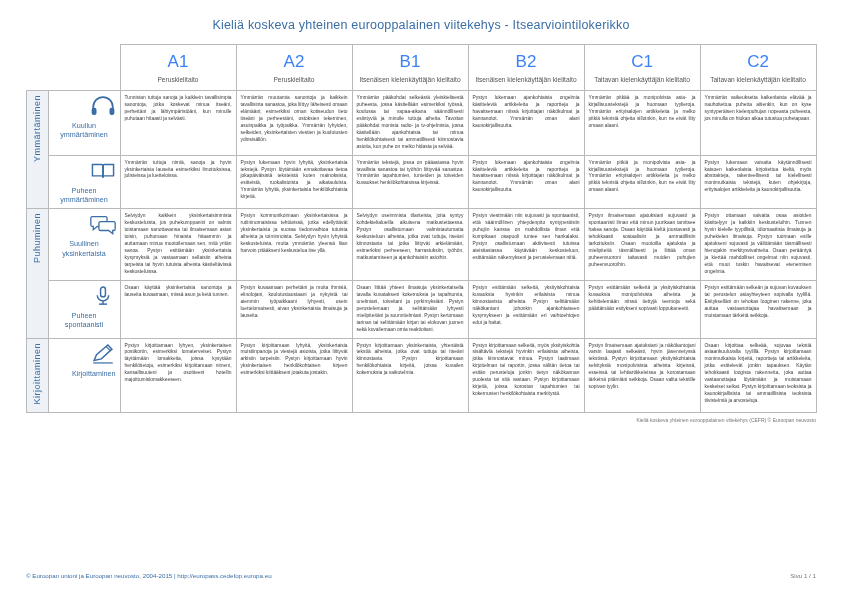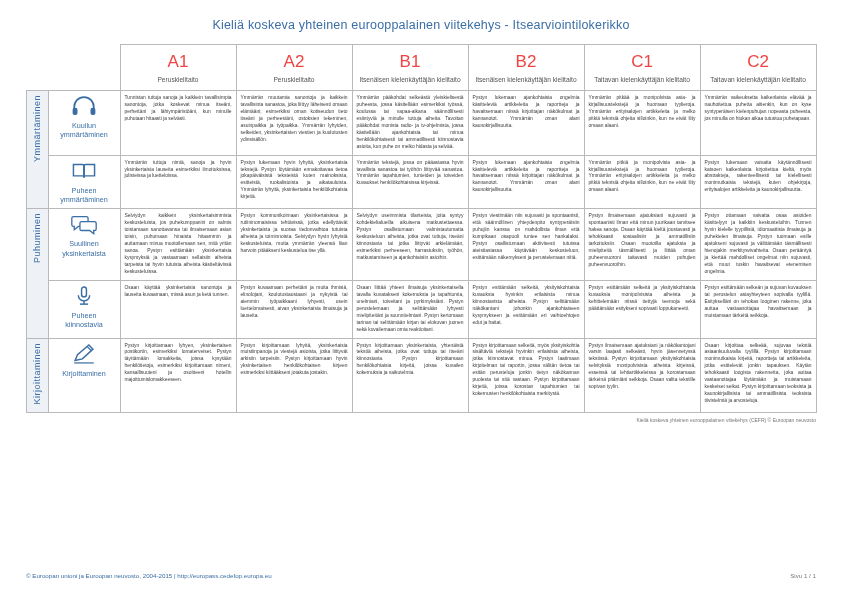--- a/index.html
+++ b/index.html
@@ -53,21 +53,21 @@
   }
   thead th.level-head {
     text-align: center;
     vertical-align: top;
     padding-top: 8px;
     padding-bottom: 6px;
     background: #ffffff;
   }
   .level-code {
     font-size: 17px;
-    color: #ef4444;
+    color: #3b82f6;
     font-weight: normal;
     line-height: 1.1;
     margin-bottom: 4px;
   }
   .level-sub {
     font-size: 6.6px;
     color: #555555;
     line-height: 1.25;
     font-weight: normal;
   }
@@ -88,21 +88,21 @@
     display: inline-block;
   }
   td.skill {
     text-align: center;
     vertical-align: middle;
     padding: 6px 2px;
   }
   .skill-inner {
     display: flex;
     flex-direction: column;
-    align-items: center;
+    align-items: flex-end;
     justify-content: center;
     gap: 4px;
   }
   .skill-icon {
     width: 26px;
     height: 22px;
     display: block;
   }
   .skill-name {
     font-size: 7.2px;
@@ -261,21 +261,21 @@
         <td class="skill">
           <div class="skill-inner">
             <span class="skill-icon">
               <svg viewBox="0 0 32 26" width="26" height="22">
                 <rect x="13" y="2" width="6" height="12" rx="3" fill="none" stroke="#3b6ea5" stroke-width="1.8"></rect>
                 <path d="M9 12 a7 7 0 0 0 14 0" fill="none" stroke="#3b6ea5" stroke-width="1.8"></path>
                 <line x1="16" y1="19" x2="16" y2="23" stroke="#3b6ea5" stroke-width="1.8"></line>
                 <line x1="11" y1="23" x2="21" y2="23" stroke="#3b6ea5" stroke-width="1.8"></line>
               </svg>
             </span>
-            <span class="skill-name">Puheen kiinnostavia</span>
+            <span class="skill-name">Puheen spontaanisti</span>
           </div>
         </td>
         <td class="cell">Osaan käyttää yksinkertaisia sanontoja ja lauseita kuvaamaan, missä asun ja ketä tunnen.</td>
         <td class="cell">Pystyn kuvaamaan perhettäni ja muita ihmisiä, elinolojani, koulutustaustaani ja nykyistä tai aiemmin työpaikkaani lyhyesti, usein luettelomaisesti, aivan yksinkertaisia ilmaisuja ja lauseita.</td>
         <td class="cell">Osaan liittää yhteen ilmaisuja yksinkertaisella tavalla kuvatakseni kokemuksia ja tapahtumia, unelmiani, toiveitani ja pyrkimyksiäni. Pystyn perustelemaan ja selittämään lyhyesti mielipiteitäni ja suunnitelmiani. Pystyn kertomaan tarinan tai selittämään kirjan tai elokuvan juonen sekä kuvailemaan omia reaktioitani.</td>
         <td class="cell">Pystyn esittämään selkeitä, yksityiskohtaisia kuvauksia hyvinkin erilaisista minua kiinnostavista aiheista. Pystyn selittämään näkökantani johonkin ajankohtaiseen kysymykseen ja esittämään eri vaihtoehtojen edut ja haitat.</td>
         <td class="cell">Pystyn esittämään selkeitä ja yksityiskohtaisia kuvauksia monipolvisista aiheista ja kehittelemään niissä tiettyjä teemoja sekä päättämään esitykseni sopivasti loppukaneetti.</td>
         <td class="cell">Pystyn esittämään selkeän ja sujuvan kuvauksen tai perustelun asiayhteyteen sopivalla tyylillä. Esitykselläni on tehokas looginen rakenne, joka auttaa vastaanottajaa havaitsemaan ja muistamaan tärkeitä seikkoja.</td>
       </tr>
 

